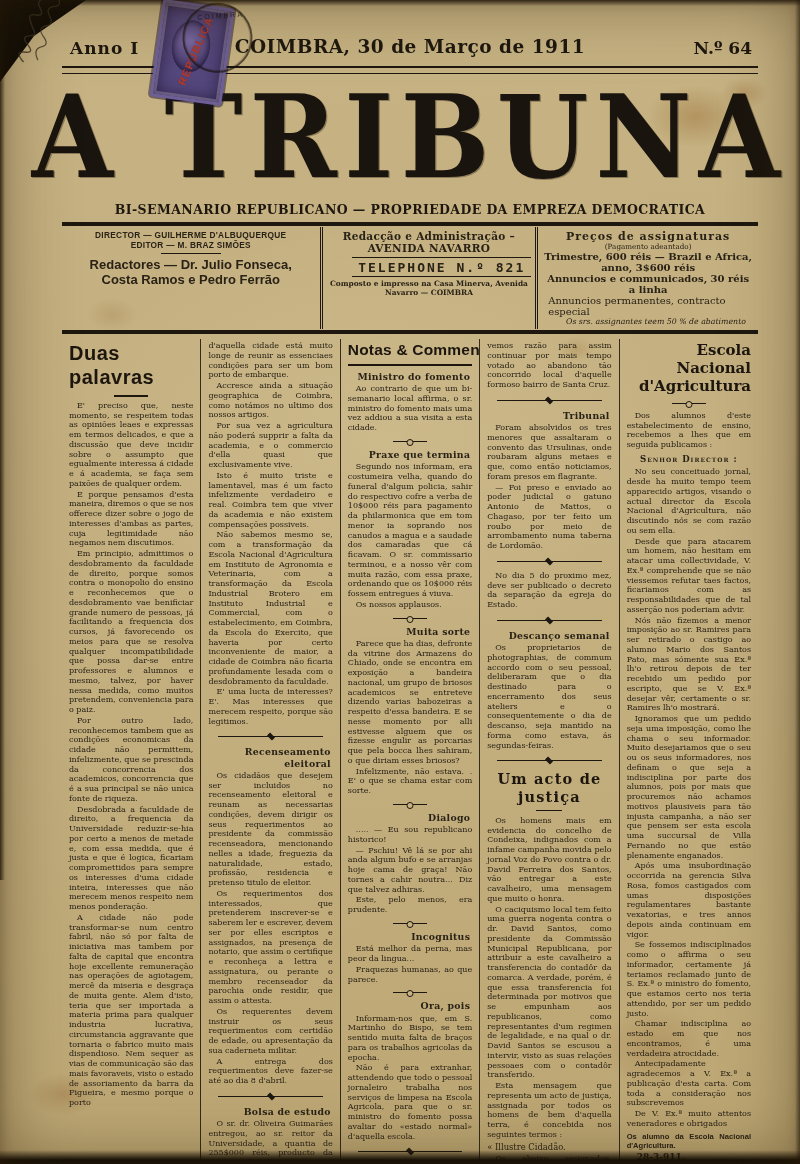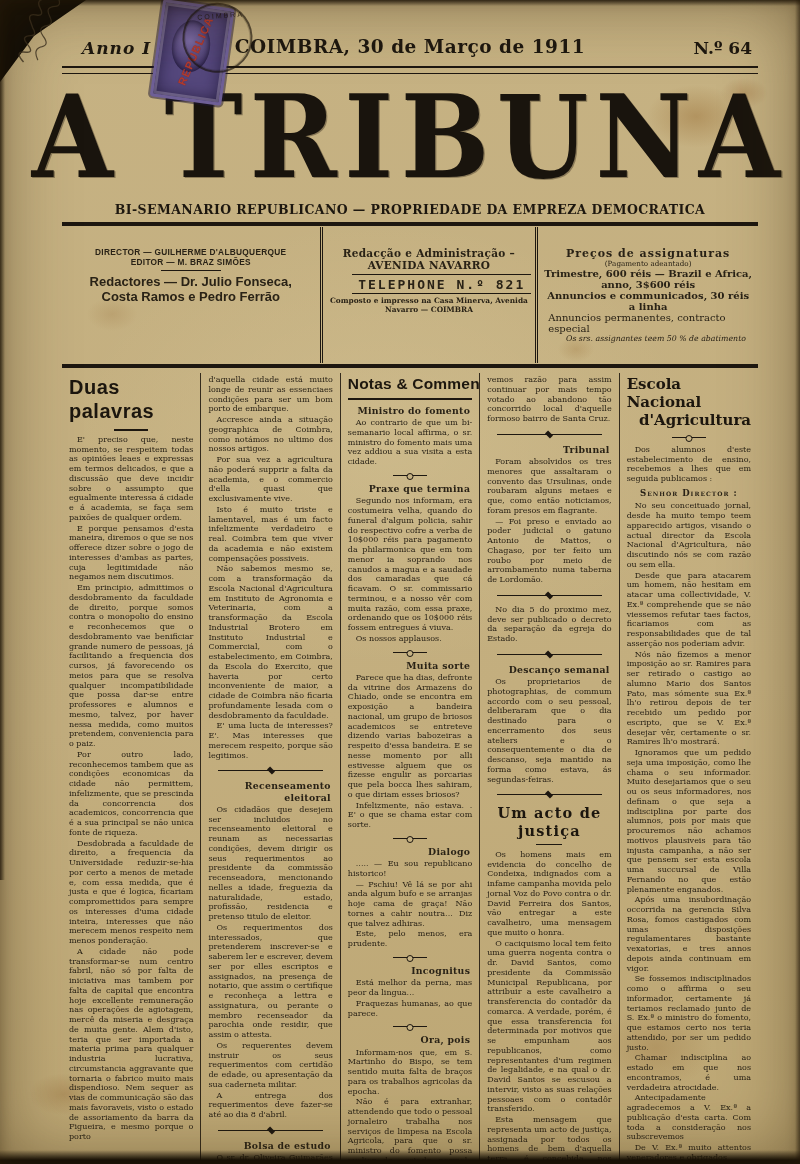--- a/index.html
+++ b/index.html
@@ -45,38 +45,38 @@
     color:var(--stamp-red);letter-spacing:1px;transform:rotate(-75deg);
     text-shadow:0 0 1px rgba(120,20,15,.6);}
   .postmark{position:absolute;left:30px;top:-4px;width:66px;height:66px;border-radius:50%;
     border:2px solid rgba(25,18,10,.65);box-shadow:inset 0 0 0 1px rgba(25,18,10,.2);}
   .postmark span{position:absolute;left:0;right:0;top:7px;text-align:center;
     font-family:"Liberation Sans",sans-serif;font-size:7px;letter-spacing:2px;
     color:rgba(25,18,10,.8);transform:rotate(-12deg);}
 
   
   .topline{position:relative;margin-top:36px;height:26px;z-index:3;}
-  .anno{position:absolute;left:20px;top:2px;font-size:17px;font-weight:bold;letter-spacing:1px;color:var(--ink-strong);font-style:italic;}
+  .anno{position:absolute;left:8px;top:2px;font-size:17px;font-weight:bold;letter-spacing:1px;color:var(--ink-strong);}
   .issuedate{position:absolute;left:50%;transform:translateX(-50%);top:0;
     font-size:18.5px;font-weight:bold;letter-spacing:.5px;color:var(--ink-strong);white-space:nowrap;}
   .issuenum{position:absolute;right:6px;top:2px;font-size:17px;font-weight:bold;color:var(--ink-strong);}
   .dbl-rule{margin-top:4px;height:5px;border-top:2px solid var(--rule);border-bottom:1px solid var(--rule);}
 
   .masthead{height:122px;display:flex;align-items:center;justify-content:center;overflow:visible;margin-top:2px;}
   .masthead-text{font-family:"DejaVu Serif","Liberation Serif",serif;font-weight:bold;
     font-size:86px;line-height:1;letter-spacing:6px;color:#19140d;white-space:nowrap;
     transform:scale(1.22,1.32);text-shadow:1px 1px 0 rgba(25,18,10,.35);}
   .subtitle{text-align:center;font-weight:bold;font-size:12.5px;letter-spacing:.4px;
     color:var(--ink-strong);margin:4px 0 5px;}
   .thick-rule{border-top:4px solid var(--rule);}
   .thick-rule2{border-top:4px solid var(--rule);margin-top:1px;}
 
   
   .infobar{display:grid;grid-template-columns:37% 31% 32%;min-height:60px;margin-top:1px;}
-  .ibox{padding:20px 4px;text-align:center;}
+  .ibox{padding:3px 4px;text-align:center;}
   .ibox + .ibox{border-left:3px double var(--rule);}
   .s1{font-family:"Liberation Sans",sans-serif;font-weight:bold;font-size:8.3px;letter-spacing:.3px;}
   .mini-rule{width:60px;border-top:1px solid var(--rule);margin:3px auto;}
   .s2{font-family:"Liberation Sans",sans-serif;font-weight:bold;font-size:13px;}
   .o1{font-size:10.5px;font-weight:bold;letter-spacing:.3px;}
   .o2{font-family:"DejaVu Sans Mono","Liberation Mono",monospace;font-weight:bold;font-size:13px;
       letter-spacing:2px;margin:3px auto 2px;border-top:1px solid var(--rule);border-bottom:1px solid var(--rule);
       display:inline-block;padding:2px 6px 1px;}
   .o2wrap{text-align:right;}
   .o3{font-size:7.4px;font-weight:bold;}
@@ -103,21 +103,21 @@
   .b-h2{font-weight:bold;font-size:9.3px;text-align:right;margin:3px 2px 2px 0;letter-spacing:.3px;}
   .b-h2l{font-weight:bold;font-size:9.8px;text-align:left;margin:4px 0 3px;letter-spacing:.2px;}
   .b-title{font-family:"Liberation Sans",sans-serif;font-weight:bold;font-size:20px;
     letter-spacing:.5px;text-align:left;margin:0 0 4px;color:#1c160e;}
   .b-title::after{content:"";display:block;width:34px;border-top:2px solid var(--rule);margin:5px auto 4px;}
   .b-titleN{font-family:"Liberation Sans",sans-serif;font-weight:bold;font-size:15.5px;
     white-space:nowrap;letter-spacing:.2px;padding-bottom:4px;border-bottom:2.5px solid var(--rule);
     margin:0 0 5px;color:#1c160e;}
   .b-big{font-size:14.5px;font-weight:600;text-align:center;letter-spacing:1.2px;margin:5px 0 2px;color:#1c160e;}
   .b-big::after{content:"";display:block;width:26px;border-top:1.5px solid var(--rule);margin:4px auto 5px;}
-  .b-t2a{font-size:15px;font-weight:600;text-align:left;margin:0;color:#1c160e;}
+  .b-t2a{font-size:15px;font-weight:600;text-align:right;margin:0;color:#1c160e;}
   .b-t2b{font-size:15px;font-weight:600;text-align:right;margin:-1px 0 2px;color:#1c160e;}
   .b-divr{position:relative;height:9px;margin:6px auto 5px;width:84%;}
   .b-divr::before{content:"";position:absolute;left:0;right:0;top:4px;border-top:1.6px solid var(--rule);}
   .b-divr::after{content:"";position:absolute;left:50%;top:1px;width:7px;height:7px;
     background:var(--rule);transform:translateX(-50%) rotate(45deg) scale(1,.62);}
   .b-orn{position:relative;height:9px;margin:4px auto 3px;width:34px;}
   .b-orn::before{content:"";position:absolute;left:0;right:0;top:4px;border-top:1.2px solid var(--rule);}
   .b-orn::after{content:"";position:absolute;left:50%;top:2px;width:5px;height:5px;border-radius:50%;
     border:1.2px solid var(--rule);background:var(--paper);transform:translateX(-50%);}
 </style>

